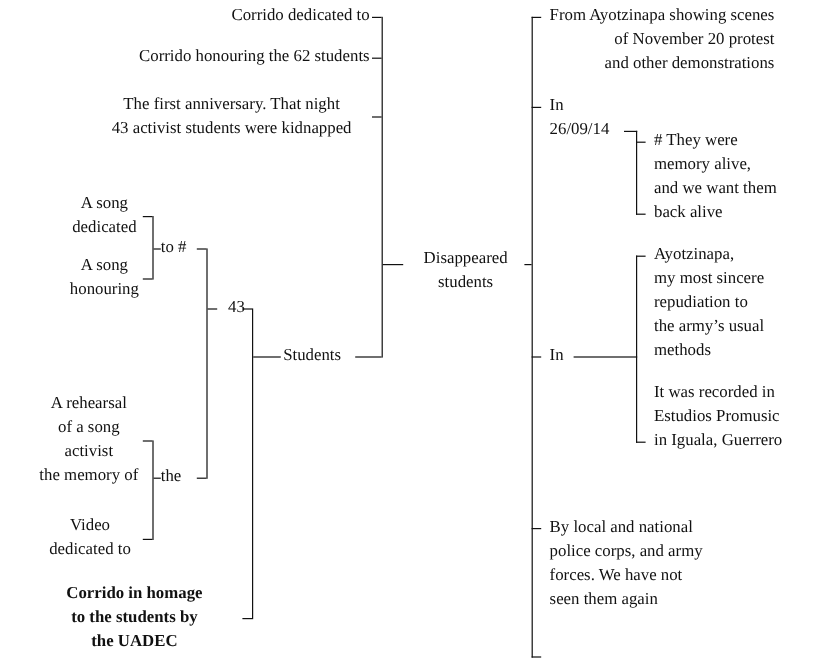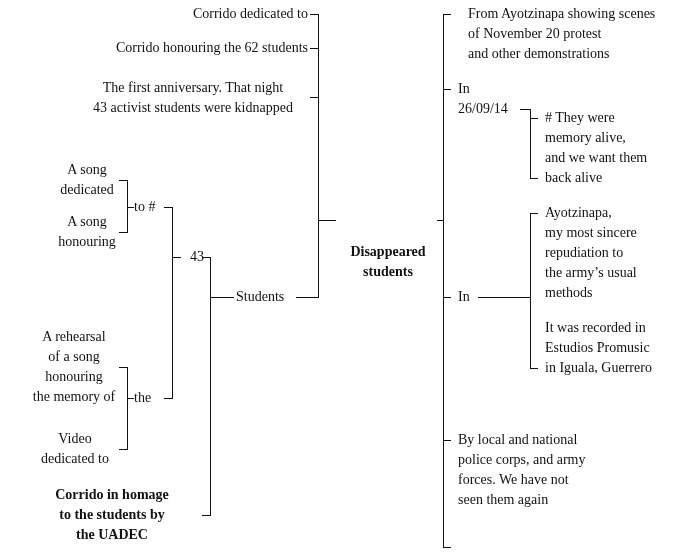--- a/index.html
+++ b/index.html
@@ -10,57 +10,57 @@
     background:#ffffff;
     overflow:hidden;
     font-family:"Liberation Serif","DejaVu Serif",serif;
     font-size:14px;
     line-height:20px;
     color:#111111;
   }
   .txt { position:absolute; white-space:pre-line; }
   .ctr { text-align:center; transform:translateX(-50%); }
   .ra  { text-align:center; }
-  .bold { font-weight:bold;margin-top:36px; }
+  .bold { font-weight:normal; }
   .ln { position:absolute; background:#111111; }
 </style>
 </head>
 <body>
 
 <div class="canvas">
 
   <div class="txt ra" style="right:370px; top:4px;">Corrido dedicated to</div>
   <div class="txt ra" style="right:370px; top:38px;">Corrido honouring the 62 students</div>
   <div class="txt ctr" style="left:193px; top:78px;">The first anniversary. That night
 43 activist students were kidnapped</div>
 
   <div class="txt ctr" style="left:87px; top:160px;">A song
 dedicated</div>
   <div class="txt ctr" style="left:87px; top:212px;">A song
 honouring</div>
   <div class="txt" style="left:134px; top:197px;">to #</div>
 
   <div class="txt ctr" style="left:74px; top:327px;">A rehearsal
 of a song
-honouring
+activist
 the memory of</div>
   <div class="txt ctr" style="left:75px; top:429px;">Video
 dedicated to</div>
   <div class="txt" style="left:134px; top:388px;">the</div>
 
   <div class="txt" style="left:180px; top:247px;margin-left:10px;">43</div>
   <div class="txt ctr" style="left:112px; top:485px;font-weight:bold;">Corrido in homage
 to the students by
 the UADEC</div>
   <div class="txt" style="left:236px; top:287px;">Students</div>
 
   <div class="txt ctr bold" style="left:388px; top:206px;">Disappeared
 students</div>
 
-  <div class="txt" style="left:468px; top:4px;">From Ayotzinapa showing scenes
+  <div class="txt" style="left:458px; top:4px;text-align:right;">From Ayotzinapa showing scenes
 of November 20 protest
 and other demonstrations</div>
   <div class="txt" style="left:458px; top:79px;">In
 26/09/14</div>
   <div class="txt" style="left:545px; top:108px;"># They were
 memory alive,
 and we want them
 back alive</div>
   <div class="txt" style="left:458px; top:287px;">In</div>
   <div class="txt" style="left:545px; top:203px;">Ayotzinapa,

